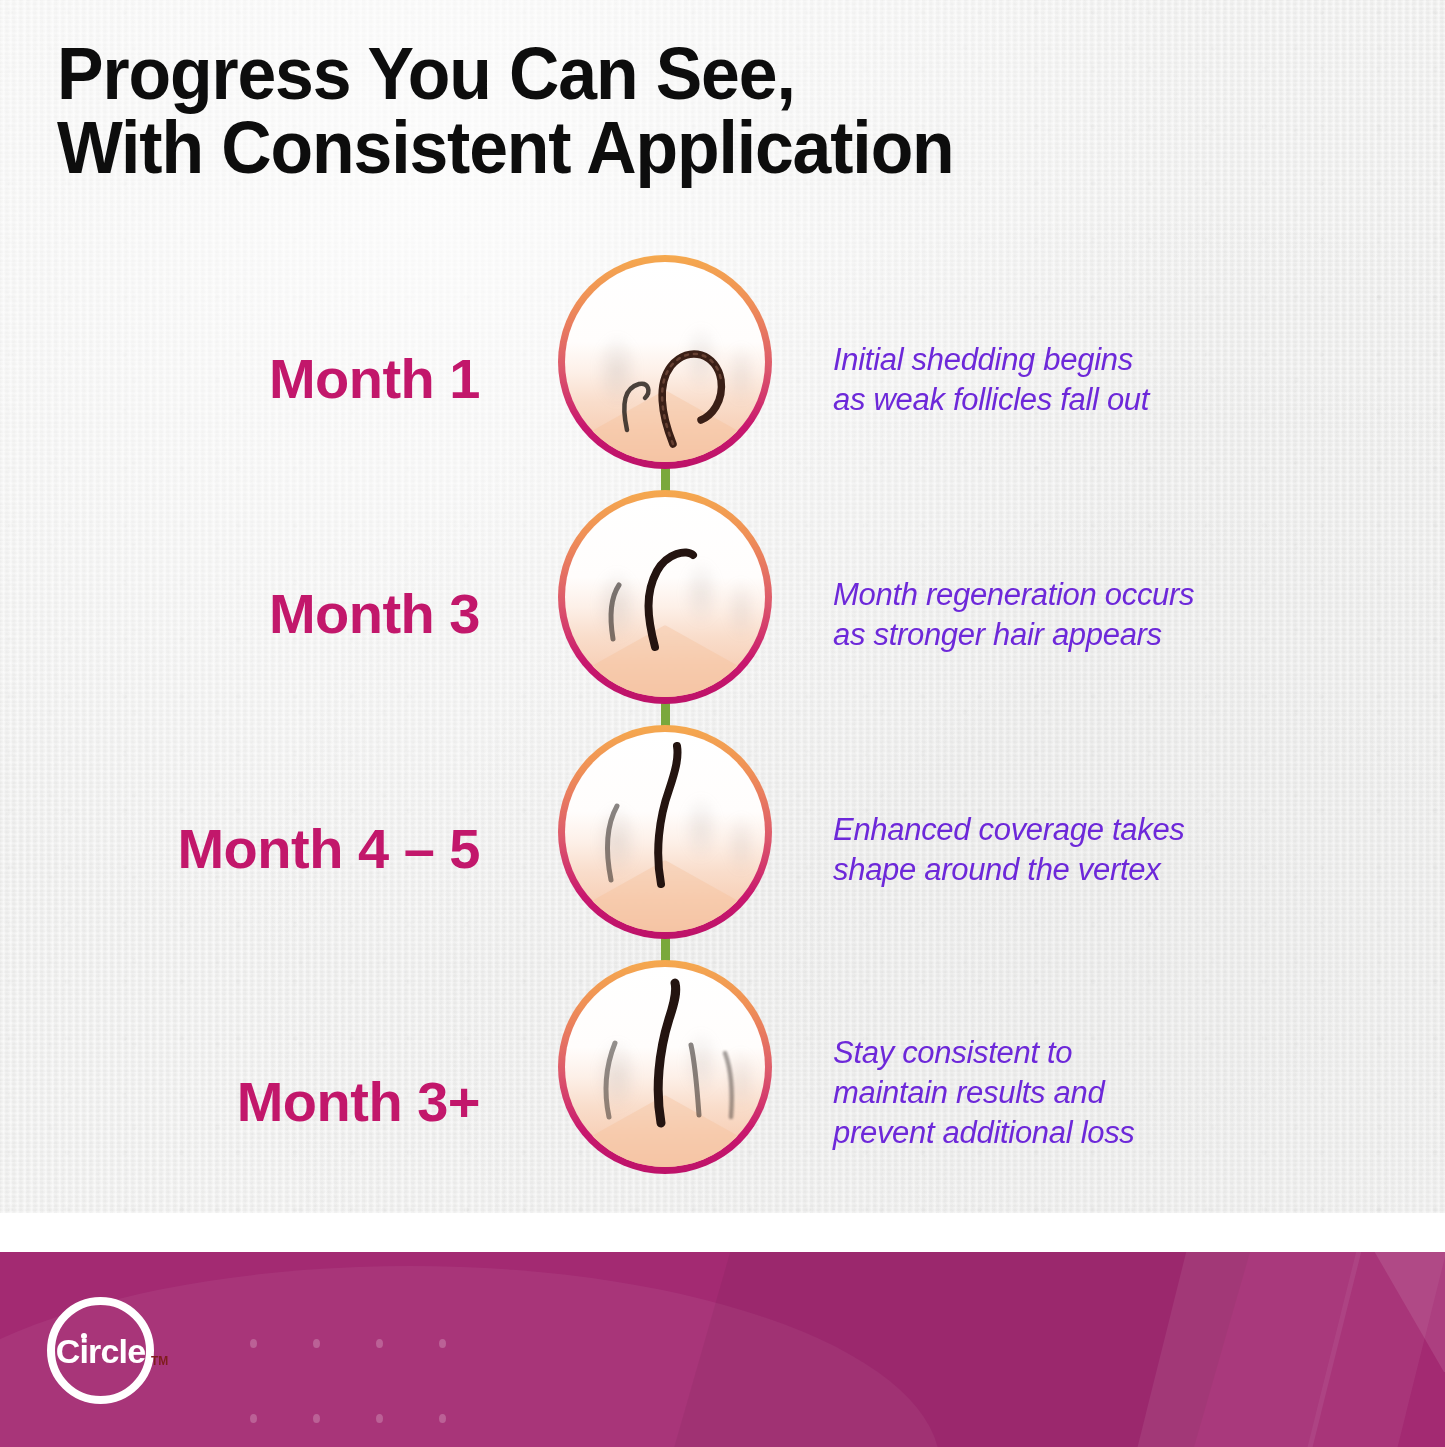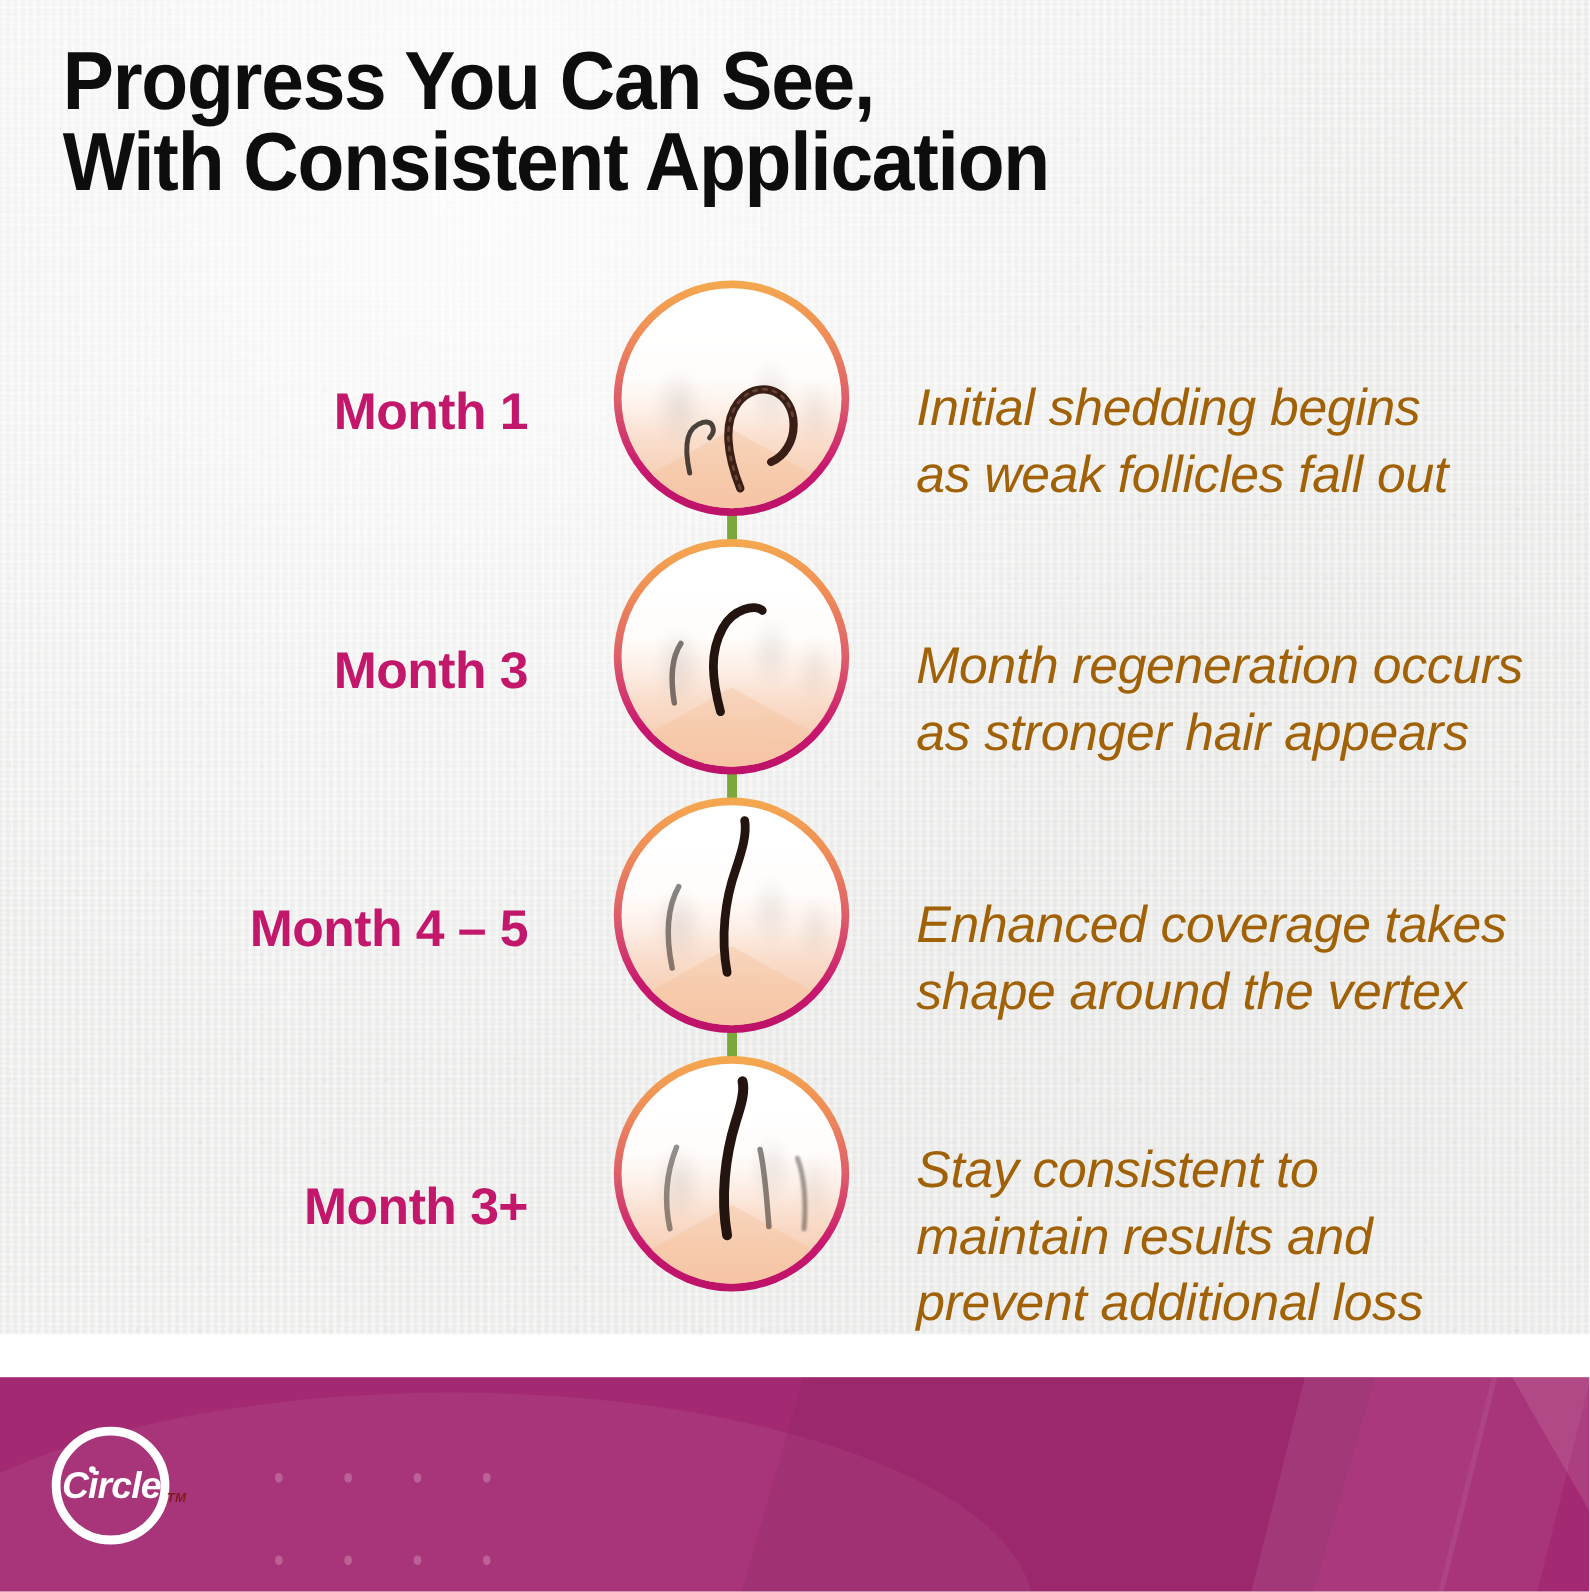--- a/index.html
+++ b/index.html
@@ -40,28 +40,28 @@
   }
 
   
   .timeline { position:absolute; left:0; top:248px; width:1445px; height:940px; }
 
   .row { position:absolute; left:0; width:1445px; height:235px; }
 
   .month-label {
     position:absolute; left:80px; width:400px;
     text-align:right;
-    font-size:47px; font-weight:800; color:#c2176b;
+    font-size:56px; font-weight:800; color:#c2176b;
     letter-spacing:-0.5px;
   }
 
   .desc {
     position:absolute; left:833px; width:560px;
-    font-size:47px; font-style:italic; font-weight:400;
-    color:#a16207; line-height:1.29;
+    font-size:31px; font-style:italic; font-weight:400;
+    color:#6d28d9; line-height:1.29;
     letter-spacing:-0.3px;
     white-space:pre-line;
   }
 
   
   .connector {
     position:absolute; left:661px; width:9px;
     background:#7aa83c;
   }
 
@@ -129,21 +129,21 @@
   .f-dots span {
     position:absolute; width:7px; height:9px; border-radius:50%;
     background:rgba(255,255,255,0.22);
   }
 
   
   .logo {
     position:absolute; left:47px; top:1297px;
     width:107px; height:107px; border-radius:50%;
     border:8px solid #ffffff;
-    display:flex; align-items:center; justify-content:flex-end;font-style:italic;
+    display:flex; align-items:center; justify-content:center;
   }
   .logo-text {
     position:relative;
     font-size:34px; font-weight:700; color:#ffffff;
     letter-spacing:-0.8px; line-height:1;
   }
   .logo-tm {
     position:absolute; right:-23px; bottom:1px;
     font-size:12px; font-weight:700; color:#7f1d1d; letter-spacing:0;
   }

